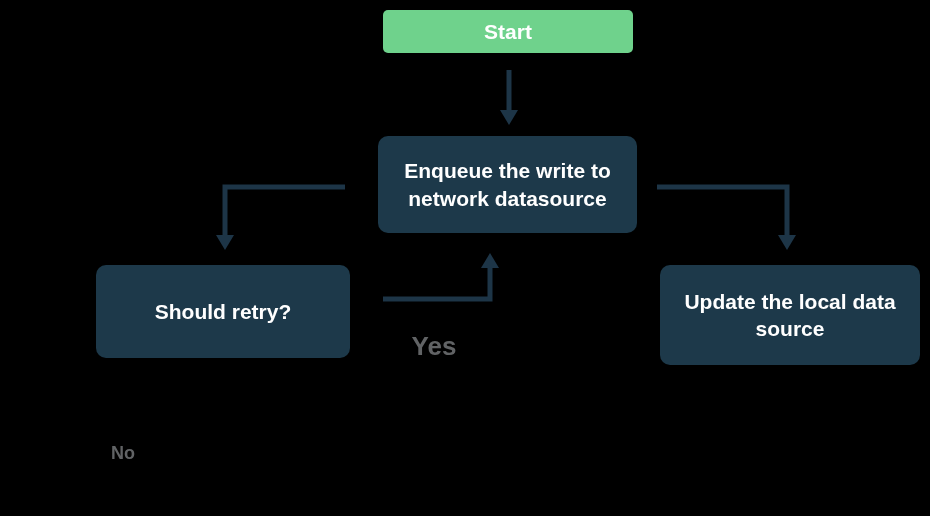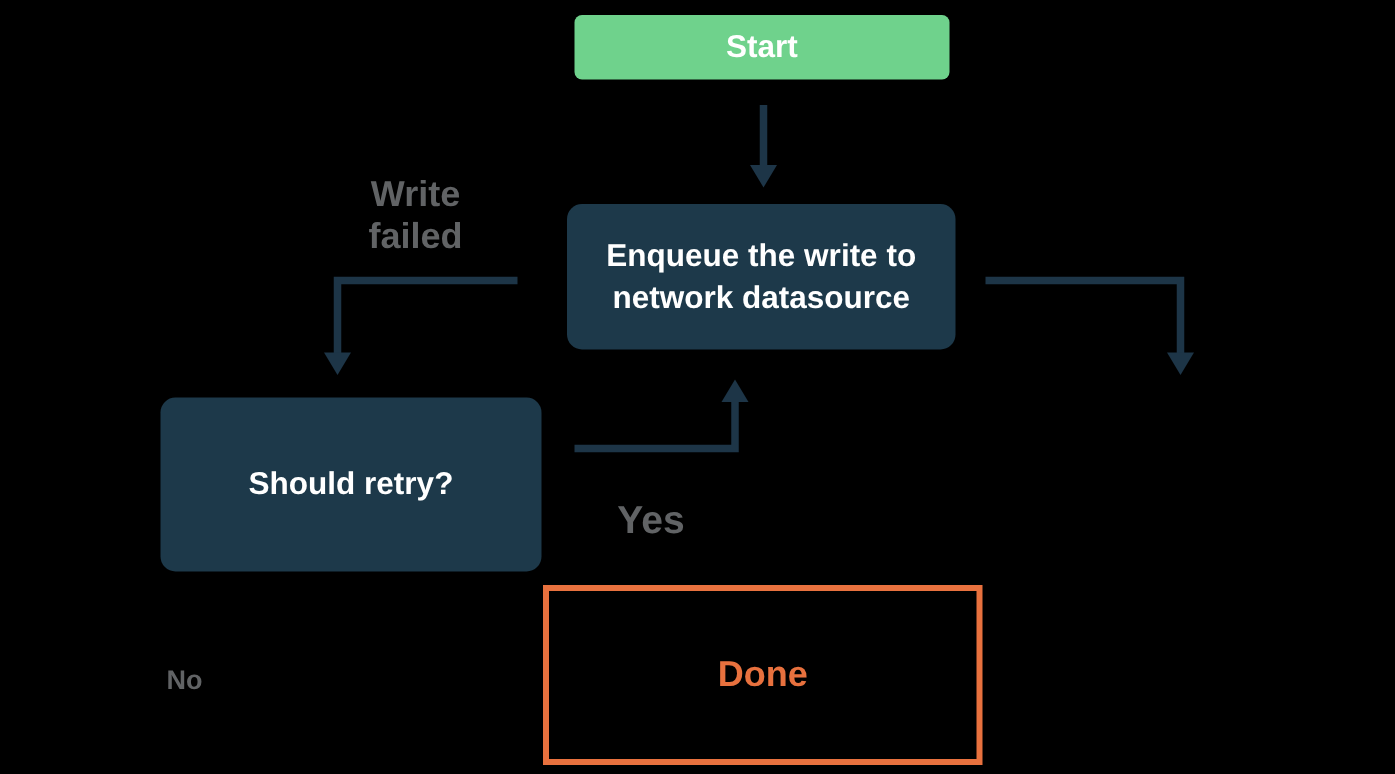--- a/index.html
+++ b/index.html
@@ -44,21 +44,21 @@
   }
   .node.enqueue {
     left: 378px; top: 136px; width: 259px; height: 97px;
     background: var(--node-fill, #1d394a);
     border-radius: 10px;
     font-size: 21px;
     line-height: 1.3;
     padding: 0 8px;
   }
   .node.should-retry {
-    left: 107px; top: 265px; width: 254px; height: 116px;
+    left: 96px; top: 265px; width: 254px; height: 93px;
     background: var(--node-fill, #1d394a);
     border-radius: 10px;
     font-size: 21px;
   }
   .node.update-local {
     left: 660px; top: 265px; width: 260px; height: 100px;
     background: var(--node-fill, #1d394a);
     border-radius: 10px;
     font-size: 21px;
     line-height: 1.3;
@@ -128,25 +128,24 @@
   </div>
 
   <div class="node enqueue">
     <span>Enqueue the write to network datasource</span>
   </div>
 
   <div class="node should-retry">
     <span>Should retry?</span>
   </div>
 
-
-  <div class="node done">
-    <span>Done</span>
+  <div class="node update-local">
+    <span>Update the local data source</span>
   </div>
 
-  <div class="edge-label write-failed">Write failed</div>
+
 
 
   <div class="edge-label yes">Yes</div>
 
   <div class="edge-label no">No</div>
 
 </div>
 
 </body></html>

